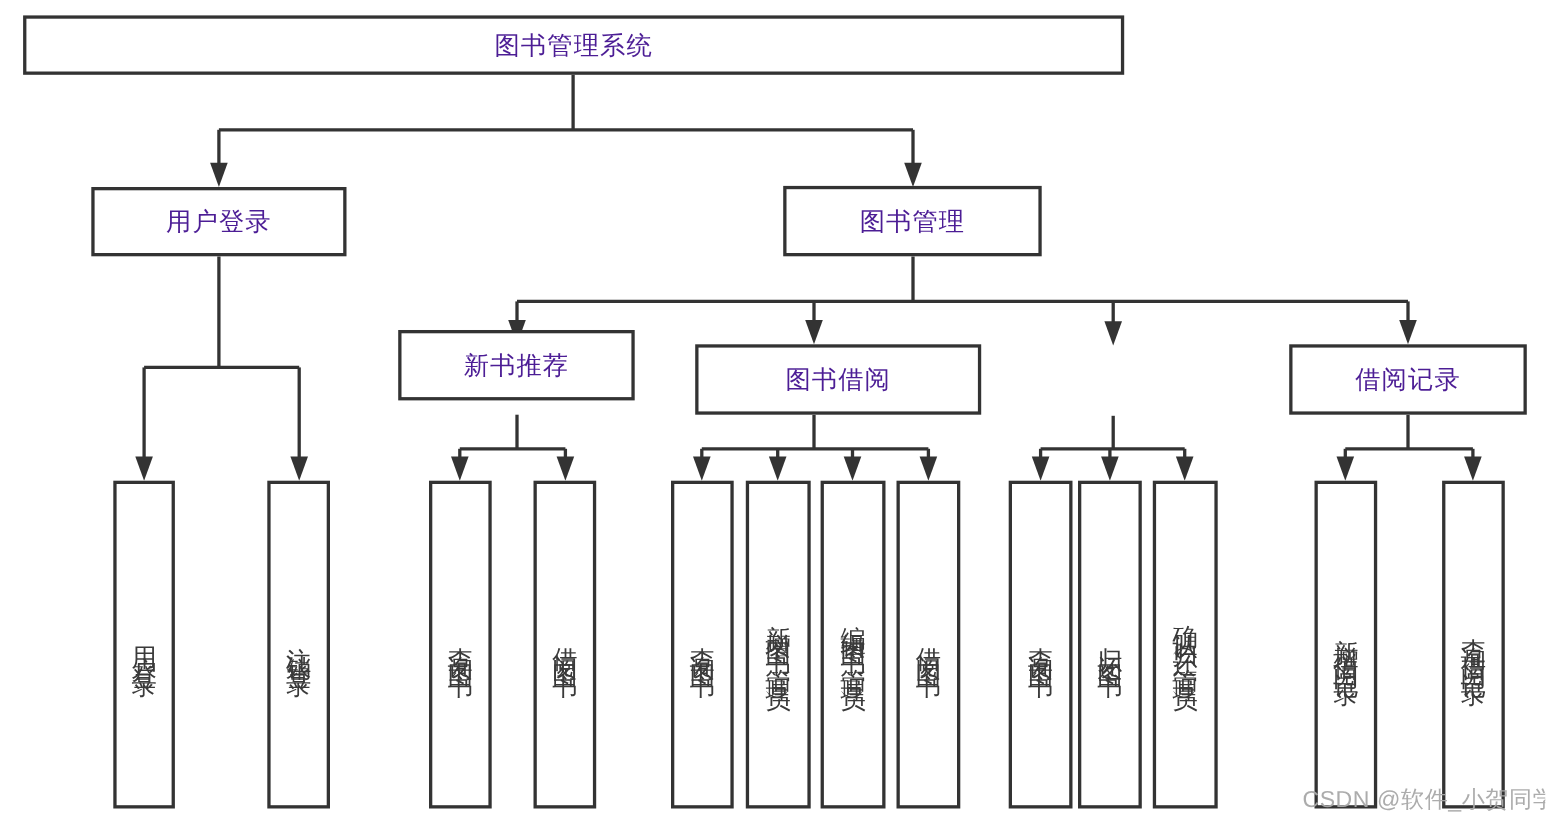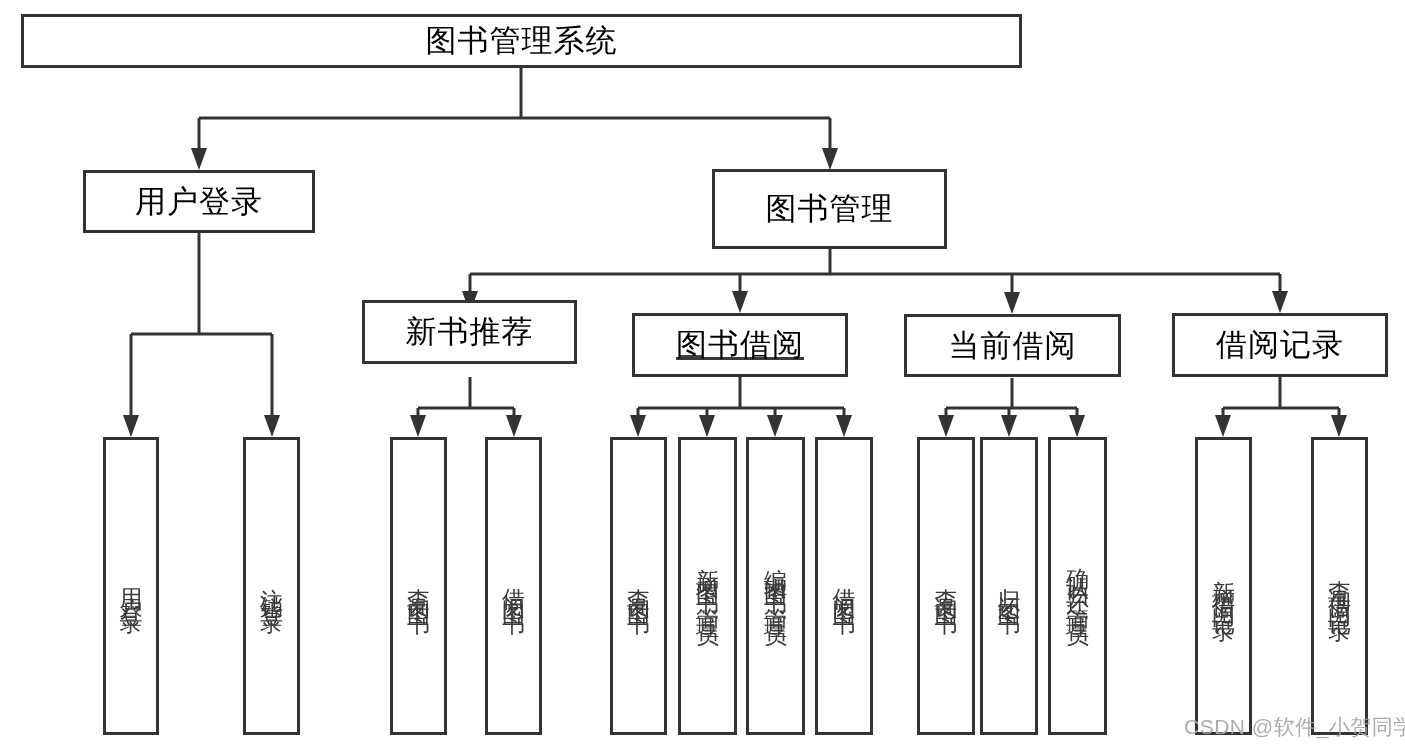--- a/index.html
+++ b/index.html
@@ -22,24 +22,24 @@
     box-sizing: border-box;
     background: #ffffff;
     border: 3px solid #333333;
     display: flex;
     align-items: center;
     justify-content: center;
     z-index: 2;
     color: #3a3a3a;
   }
   .node .hlabel {
-    font-size: 31px;
+    font-size: 23px;
     letter-spacing: 1px;
     white-space: nowrap;
-    color: #000000;
+    color: #4c1d95;
   }
   .node .vlabel {
     writing-mode: vertical-rl;
     text-orientation: mixed;
     font-size: 23px;
     letter-spacing: 8px;
     line-height: 1;
     color: #3a3a3a;
     white-space: nowrap;
   }
@@ -119,32 +119,29 @@
     </g>
   </svg>
 
   <div class="node" style="left:21px; top:14px; width:1001px; height:54px;">
     <span class="hlabel">图书管理系统</span>
   </div>
 
   <div class="node" style="left:83px; top:170px; width:232px; height:63px;">
     <span class="hlabel">用户登录</span>
   </div>
-  <div class="node" style="left:712px; top:169px; width:235px; height:80px;">
+  <div class="node" style="left:712px; top:169px; width:235px; height:64px;">
     <span class="hlabel">图书管理</span>
   </div>
 
   <div class="node" style="left:362px; top:300px; width:215px; height:64px;">
     <span class="hlabel">新书推荐</span>
   </div>
-  <div class="node" style="left:632px; top:313px; width:216px; height:64px;text-decoration:underline;">
+  <div class="node" style="left:632px; top:313px; width:260px; height:64px;">
     <span class="hlabel">图书借阅</span>
-  </div>
-  <div class="node" style="left:904px; top:314px; width:217px; height:63px;">
-    <span class="hlabel">当前借阅</span>
   </div>
   <div class="node" style="left:1172px; top:313px; width:216px; height:64px;">
     <span class="hlabel">借阅记录</span>
   </div>
 
   <div class="node" style="left:103px; top:437px; width:56px; height:298px;">
     <span class="vlabel">用户登录</span>
   </div>
   <div class="node" style="left:243px; top:437px; width:57px; height:298px;">
     <span class="vlabel">注销登录</span>

